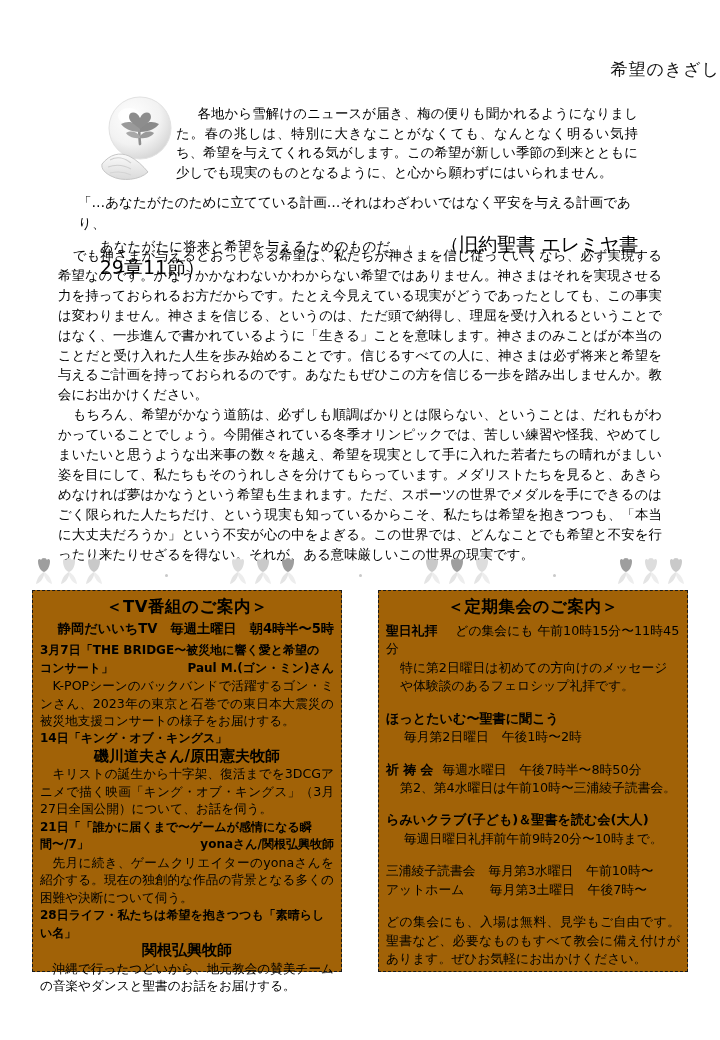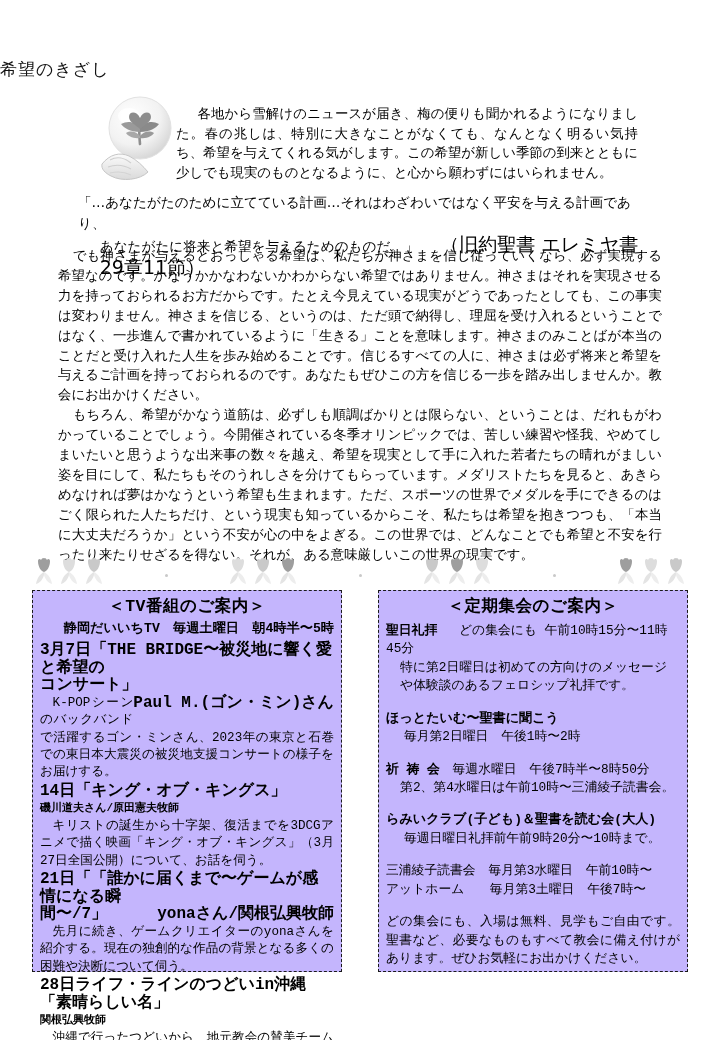--- a/index.html
+++ b/index.html
@@ -21,21 +21,21 @@
     width: 720px;
     height: 1040px;
   }
 
   
   .doc-title {
     position: absolute;
     left: 0;
     top: 58px;
     width: 720px;
-    text-align: left;
+    text-align: right;
     font-size: 17px;
     letter-spacing: 1px;
     color: #111;
   }
 
   
   .illus {
     position: absolute;
     left: 96px;
     top: 94px;
@@ -112,22 +112,21 @@
     background: #c9c9c9;
     border-radius: 50%;
     margin: 0 5px 9px 5px;
   }
 
   
   .box {
     position: absolute;
     border: 1.6px dashed #1a1a1a;
     box-sizing: border-box;
-    background: #c4b5fd;
-    font-family: Liberation Mono, monospace;
+    background: #a16207;
   }
   .box-left {
     left: 32px;
     top: 590px;
     width: 310px;
     height: 382px;
   }
   .box-right {
     left: 378px;
     top: 590px;
@@ -149,29 +148,29 @@
     font-size: 13.2px;
     font-weight: bold;
     line-height: 19px;
     margin-top: 1px;
   }
 
   
   .tv-list { margin-top: 4px; }
   .tv-item { margin-bottom: 1px; }
   .tv-title {
-    font-size: 16px;
+    font-size: 12px;
     font-weight: bold;
     line-height: 17.6px;
   }
   .tv-guest {
-    font-size: 11px;
+    font-size: 15px;
     font-weight: bold;
     line-height: 17.4px;
-    text-align: left;
+    text-align: center;
   }
   .tv-desc {
     font-size: 12.6px;
     line-height: 17.4px;
     text-indent: 1em;
     text-align: justify;
     text-justify: inter-character;
   }
 
   
@@ -347,21 +346,21 @@
         <div class="tv-item">
           <div class="tv-title">21日「「誰かに届くまで〜ゲームが感情になる瞬</div>
           <div class="tv-title">
             <span>間〜/7」</span>
             <span style="float:right">yonaさん/関根弘興牧師</span>
           </div>
           <div class="tv-desc">先月に続き、ゲームクリエイターのyonaさんを紹介する。現在の独創的な作品の背景となる多くの困難や決断について伺う。</div>
         </div>
 
         <div class="tv-item">
-          <div class="tv-title">28日ライフ・ラインのつどいin沖縄「素晴らしい名」</div>
+          <div class="tv-title">28日ライフ・私たちは希望を抱きつつも「素晴らしい名」</div>
           <div class="tv-guest">関根弘興牧師</div>
           <div class="tv-desc">沖縄で行ったつどいから、地元教会の賛美チームの音楽やダンスと聖書のお話をお届けする。</div>
         </div>
 
       </div>
     </div>
   </div>
 
   <div class="box box-right">
     <div class="box-inner">

